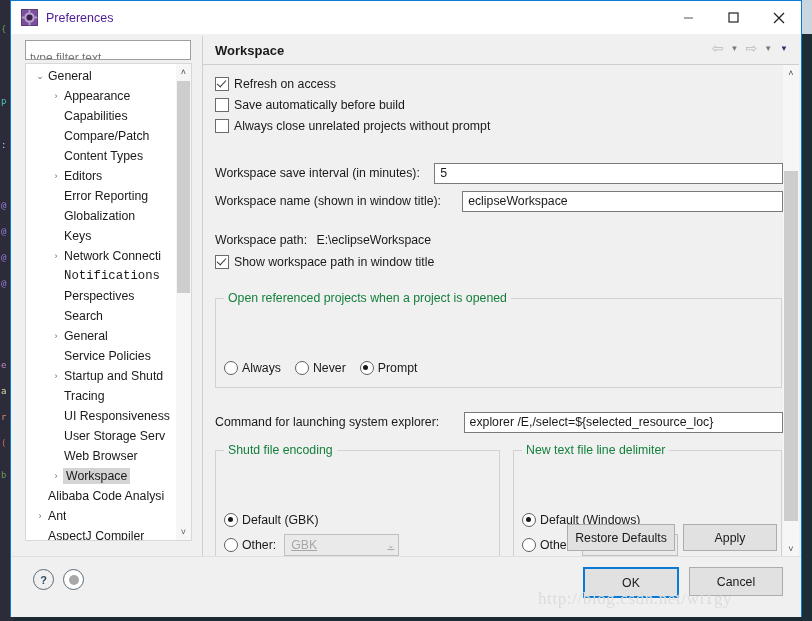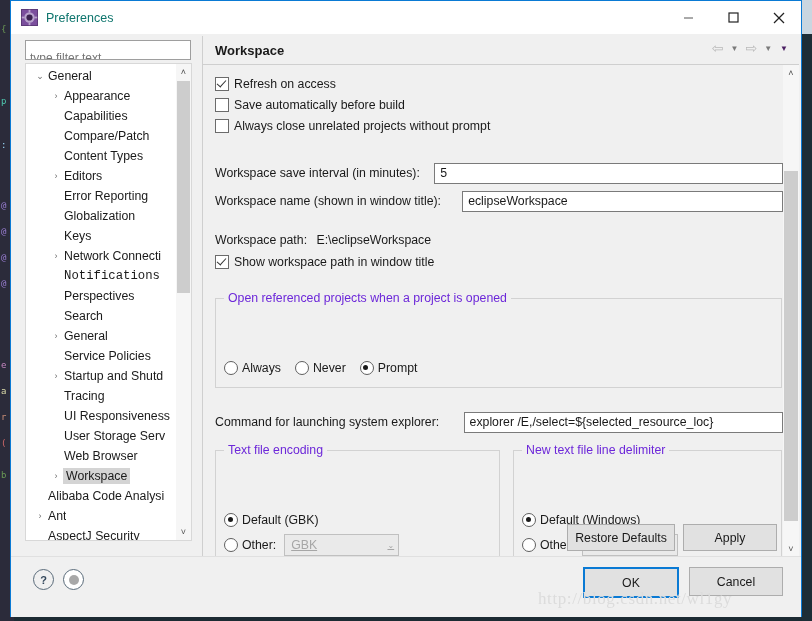--- a/index.html
+++ b/index.html
@@ -45,21 +45,21 @@
     position: relative;
     height: 33px;
     background: #ffffff;
     display: flex; align-items: center;
   }
   #title-icon {
     width: 17px; height: 17px; margin-left: 10px; margin-right: 8px;
     position: relative;
   }
   #title-text {
-    font-size: 12.5px; color: #0f766e;
+    font-size: 12.5px; color: #4c1d95;
   }
   .wbtn {
     width: 45px; height: 33px;
     display: flex; align-items: center; justify-content: center;
     font-size: 13px; color: #222;
   }
   #win-controls { position: absolute; right: 0; top: 0; display: flex; }
 
   
   #dialog-body {
@@ -185,21 +185,21 @@
   .groupbox {
     position: relative;
     border: 1px solid #d2d2d2;
     margin-top: 10px;
     padding: 10px 8px 8px 8px;
     box-sizing: border-box;
   }
   .grouptitle {
     position: absolute; top: -8px; left: 8px;
     background: #f0f0f0; padding: 0 4px;
-    font-size: 12.3px; color: #6d28d9;
+    font-size: 12.3px; color: #15803d;
   }
 
   .radio {
     width: 12px; height: 12px; border: 1px solid #5f5f5f; border-radius: 50%;
     background: #fff; margin-right: 4px; position: relative; flex: 0 0 12px;
   }
   .radio.on::after {
     content: ""; position: absolute; left: 2.5px; top: 2.5px;
     width: 5px; height: 5px; border-radius: 50%; background: #1a1a1a;
   }
@@ -415,21 +415,21 @@
           <div class="tnode" style="padding-left: 6px;">
             <span class="arrow"></span>
             <span class="tlabel">Alibaba Code Analysi</span>
           </div>
           <div class="tnode" style="padding-left: 6px;">
             <span class="arrow">›</span>
             <span class="tlabel">Ant</span>
           </div>
           <div class="tnode" style="padding-left: 6px;">
             <span class="arrow"></span>
-            <span class="tlabel">AspectJ Security</span>
+            <span class="tlabel">AspectJ Compiler</span>
           </div>
         </div>
       <div id="tree-vsb">
         <div class="arrowbtn">˄</div>
         <div class="thumb" style="top:17px;height:212px;"></div>
         <div class="arrowbtn" style="position:absolute;bottom:0;width:15px;">˅</div>
       </div>
     </div>
 
     <div id="tree-hsb">
@@ -502,21 +502,21 @@
           </div>
 
           <div class="fieldrow" style="margin-top:22px;">
             <span class="fieldlabel" style="width:249px;">Command for launching system explorer:</span>
             <input class="textinput" style="width: 320px;" type="text" value="explorer /E,/select=${selected_resource_loc}">
           </div>
 
           <div style="display:flex; gap:13px; margin-top:16px;">
 
             <div class="groupbox" style="width:285px; margin-top:0;">
-              <span class="grouptitle">Text file encoding</span>
+              <span class="grouptitle">Shutd file encoding</span>
               <div class="radiorow">
                 <span class="radio on"></span>
                 <span class="radiolabel">Default (GBK)</span>
               </div>
               <div class="radiorow" style="margin-top:3px;">
                 <span class="radio"></span>
                 <span class="radiolabel" style="margin-right:8px;">Other:</span>
                 <span class="combo" style="width:115px;">
                   <span>GBK</span>
                   <span class="caret">⌄</span>

